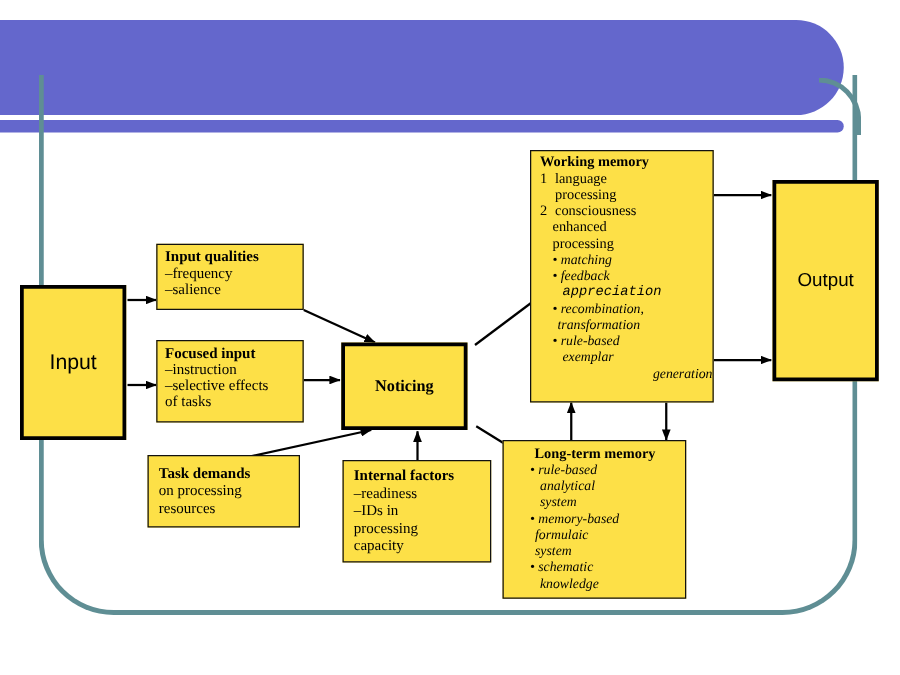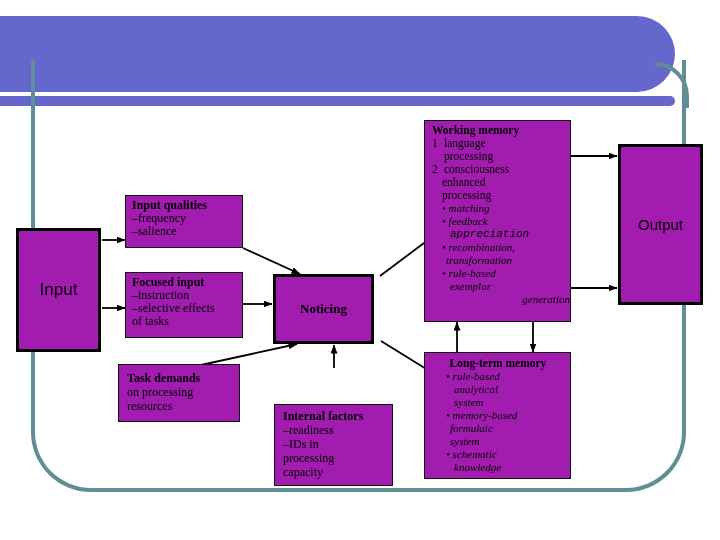--- a/index.html
+++ b/index.html
@@ -14,21 +14,21 @@
 
   
   .teal-frame{position:absolute;left:31px;top:60px;width:655px;height:432px;
               border:4px solid #5f8e94;border-radius:0 0 60px 60px;
               border-top:none;box-sizing:border-box;}
   .teal-top-right{position:absolute;left:655px;top:62px;width:34px;height:46px;
                   border-right:4px solid #5f8e94;border-top:4px solid #5f8e94;
                   border-radius:0 34px 0 0;box-sizing:border-box;}
 
   
-  .dbox{position:absolute;box-sizing:border-box;background:#a21caf;
+  .dbox{position:absolute;box-sizing:border-box;background:#fde047;
         border:1px solid #111;color:#000;}
   .dbox.thick{border:3px solid #000;}
   .dbox .ttl{font-family:"Liberation Serif",serif;font-weight:bold;}
   .dbox .ln{font-family:"Liberation Serif",serif;white-space:nowrap;}
   .dbox .it{font-family:"Liberation Serif",serif;font-style:italic;white-space:nowrap;}
 
   .plainlabel{position:absolute;display:flex;align-items:center;justify-content:center;
               font-family:"Liberation Sans",sans-serif;}
 
   svg.arrows{position:absolute;left:0;top:0;width:720px;height:540px;pointer-events:none;}
@@ -102,21 +102,21 @@
   <div class="dbox" style="left:118px;top:364px;width:122px;height:58px;padding:6px 0 0 8px;">
     <div class="ttl" style="font-size:12px;line-height:14px;">Task demands</div>
     <div class="ln" style="font-size:12px;line-height:14px;">on processing</div>
     <div class="ln" style="font-size:12px;line-height:14px;">resources</div>
   </div>
 
   <div class="dbox thick plainlabel" style="left:273px;top:274px;width:101px;height:70px;">
     <span class="ttl" style="font-size:13px;">Noticing</span>
   </div>
 
-  <div class="dbox" style="left:274px;top:368px;width:119px;height:82px;padding:4px 0 0 8px;margin-top:36px;">
+  <div class="dbox" style="left:274px;top:368px;width:119px;height:82px;padding:4px 0 0 8px;">
     <div class="ttl" style="font-size:12px;line-height:14px;">Internal factors</div>
     <div class="ln" style="font-size:12px;line-height:14px;">–readiness</div>
     <div class="ln" style="font-size:12px;line-height:14px;">–IDs in</div>
     <div class="ln" style="font-size:12px;line-height:14px;"> processing</div>
     <div class="ln" style="font-size:12px;line-height:14px;"> capacity</div>
   </div>
 
   <div class="dbox" style="left:424px;top:120px;width:147px;height:202px;padding:3px 0 0 7px;">
     <div class="ttl" style="font-size:11.5px;line-height:13px;">Working memory</div>
 
@@ -156,21 +156,21 @@
     </div>
     <div style="margin-left:10px;">
       <span class="it" style="font-size:11px;line-height:13px;display:block;">
         <span>•&nbsp;</span><span>rule-based</span>
       </span>
       <span class="it" style="font-size:11px;line-height:13px;display:block;margin-left:8px;">exemplar</span>
       <span class="it" style="font-size:11px;line-height:13px;display:block;margin-left:8px;text-align:right;">generation</span>
     </div>
   </div>
 
-  <div class="dbox" style="left:424px;top:352px;width:147px;height:127px;padding:3px 0 0 7px;">
+  <div class="dbox" style="left:402px;top:352px;width:147px;height:127px;padding:3px 0 0 7px;">
     <div class="ttl" style="font-size:11.5px;line-height:14px;text-align:center;padding-right:6px;">Long-term memory</div>
 
     <div style="margin-left:14px;">
       <span class="it" style="font-size:11px;line-height:13px;display:block;">
         <span>•&nbsp;</span><span>rule-based</span>
       </span>
       <span class="it" style="font-size:11px;line-height:13px;display:block;margin-left:8px;">analytical</span>
       <span class="it" style="font-size:11px;line-height:13px;display:block;margin-left:8px;">system</span>
     </div>
     <div style="margin-left:14px;">

